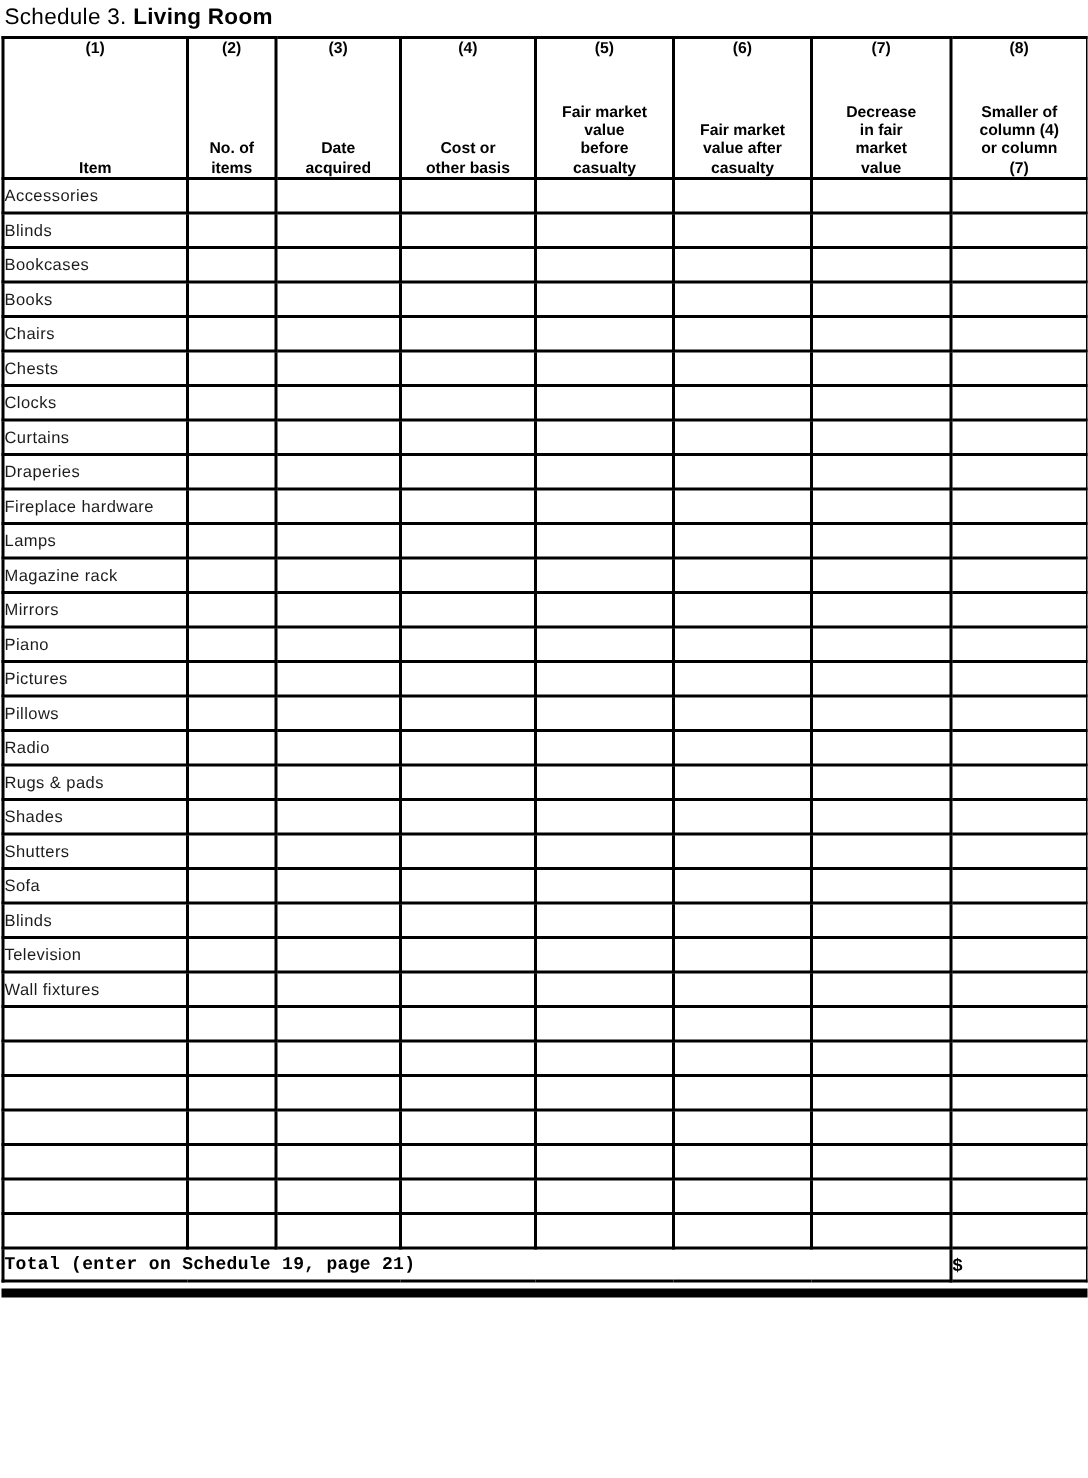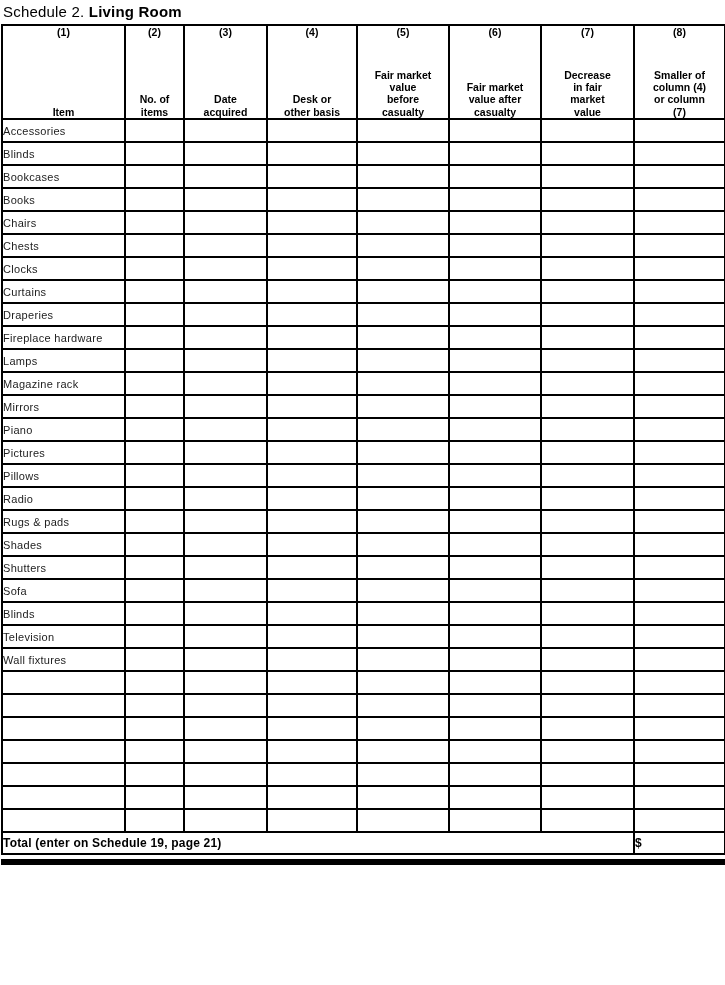--- a/index.html
+++ b/index.html
@@ -65,20 +65,21 @@
   td.value-cell { height: 23px; }
 
   
   td.total-cell {
     height: 22px;
     vertical-align: middle;
     padding: 1px 0 0 4px;
     font-size: 12px;
     font-weight: bold;
     letter-spacing: 0.2px;
+    font-family: Liberation Mono, monospace;
   }
   td.total-amount-cell {
     height: 22px;
     vertical-align: middle;
     padding: 1px 0 0 6px;
     font-size: 12px;
     font-weight: bold;
   }
 
   .bottom-rule {
@@ -87,21 +88,21 @@
     background: #000;
     margin-top: 4px;
   }
 </style>
 </head>
 <body>
 
 <div class="page">
 
   <div class="schedule-title">
-    <span class="title-prefix">Schedule 2.</span>
+    <span class="title-prefix">Schedule 3.</span>
     <span class="title-name">Living Room</span>
   </div>
 
   <table class="inventory">
     <colgroup>
       <col style="width:123px">
       <col style="width:59px">
       <col style="width:83px">
       <col style="width:90px">
       <col style="width:92px">
@@ -127,21 +128,21 @@
         <th class="head-cell">
           <span class="head-inner">
             <span class="col-num">(3)</span>
             <span class="col-label">Date
 acquired</span>
           </span>
         </th>
         <th class="head-cell">
           <span class="head-inner">
             <span class="col-num">(4)</span>
-            <span class="col-label">Desk or
+            <span class="col-label">Cost or
 other basis</span>
           </span>
         </th>
         <th class="head-cell">
           <span class="head-inner">
             <span class="col-num">(5)</span>
             <span class="col-label">Fair market
 value
 before
 casualty</span>

